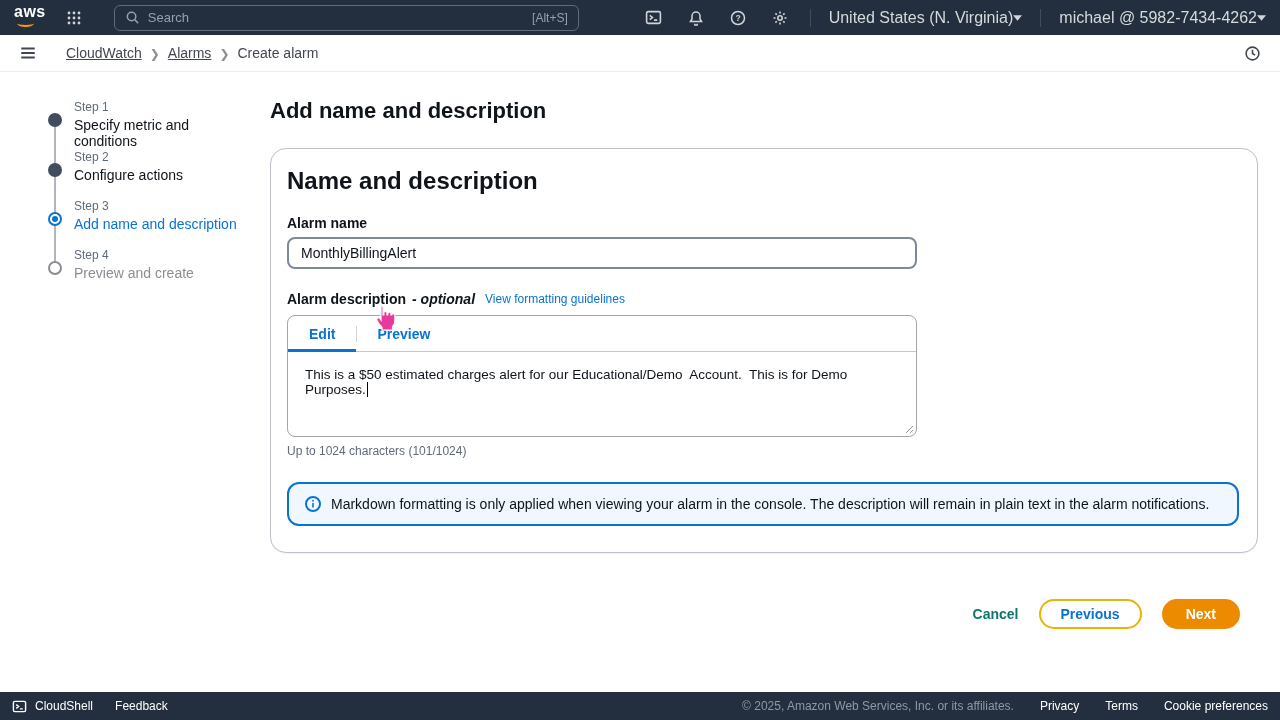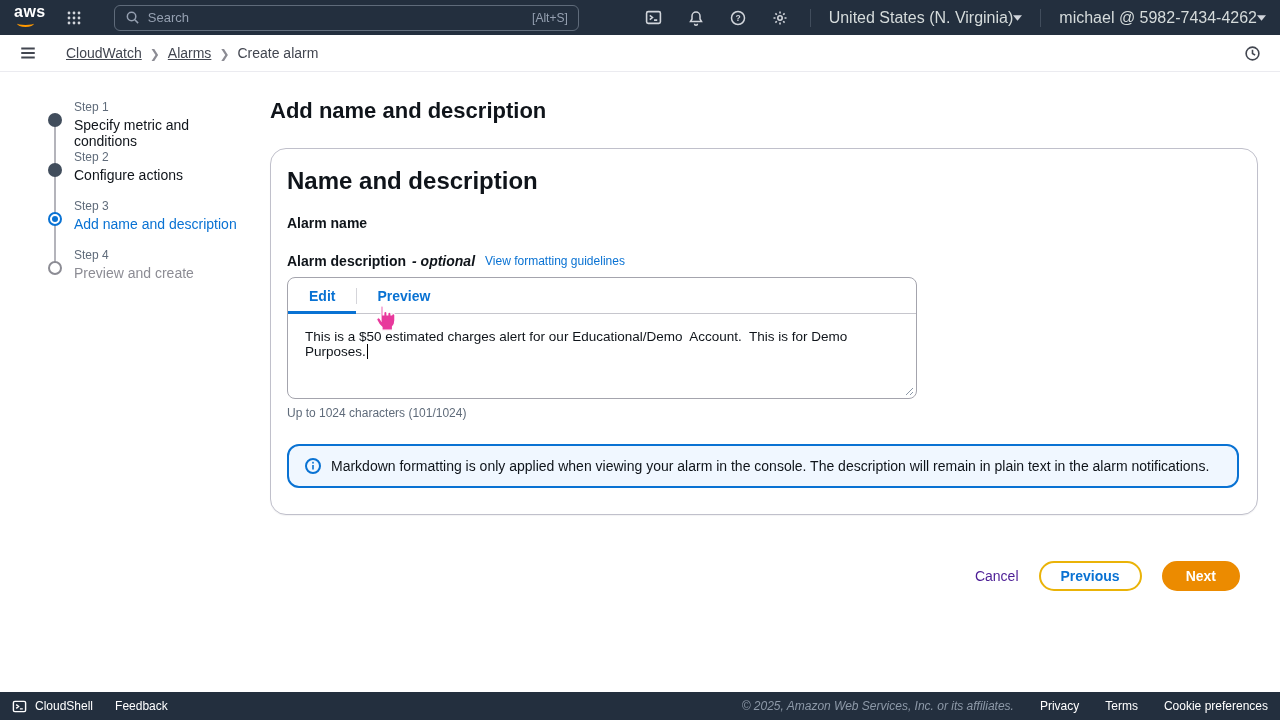--- a/index.html
+++ b/index.html
@@ -83,38 +83,38 @@
   .caret { display:inline-block; width:1px; height:15px; background:#000; vertical-align:-3px; margin-left:1px; }
   .resize-handle { position:absolute; right:2px; bottom:2px; cursor:nwse-resize; line-height:0; }
   .char-counter { margin-top:7px; font-size:12px; color:#5f6b7a; }
   
   .info-alert {
     margin-top:24px; border:2px solid #0972d3; border-radius:12px; background:#f0f7ff;
     display:flex; align-items:center; gap:10px; padding:12px 16px; font-size:14px; color:#0f141a;
   }
   
   .actions { margin-top:46px; display:flex; justify-content:flex-end; align-items:center; gap:20px; padding-right:18px; }
-  .btn-link { color:#4c1d95; font-size:14px; font-weight:normal; background:none; border:none; cursor:pointer; font-family:inherit; }
+  .btn-link { color:#0f766e; font-size:14px; font-weight:bold; background:none; border:none; cursor:pointer; font-family:inherit; }
   .btn-secondary {
     border:2px solid #eab308; color:#0972d3; background:#fff; font-weight:bold; font-size:14px;
     padding:5px 20px; border-radius:20px; cursor:pointer; font-family:inherit;
   }
   .btn-primary {
     border:2px solid #ec8b00; background:#ec8b00; color:#fff; font-weight:bold; font-size:14px;
     padding:5px 22px; border-radius:20px; cursor:pointer; font-family:inherit;
   }
   
   .footer {
     height:28px; flex:none; background:#232f3e; display:flex; align-items:center;
     padding:0 12px; gap:22px; font-size:12px; color:#fff;
   }
   .footer-left { display:flex; align-items:center; gap:8px; cursor:pointer; }
   .footer-item { cursor:pointer; }
   .footer-right { margin-left:auto; display:flex; align-items:center; gap:26px; }
-  .copyright { color:#8d99a8; cursor:default;font-style:italic; }
+  .copyright { color:#8d99a8; cursor:default; }
   
   .cursor-overlay { position:absolute; left:372px; top:303px; z-index:50; pointer-events:none; }
 </style>
 </head>
 <body>
 
 <div class="topnav">
   <span class="aws-logo">aws</span>
   <span class="nav-icon-btn">
     <svg viewBox="0 0 16 16" width="16" height="16" fill="#d1d5db">
@@ -236,20 +236,21 @@
     </div>
   </aside>
 
   <main class="main">
     <h1 class="page-title">Add name and description</h1>
 
     <section class="card">
       <h2 class="card-title">Name and description</h2>
 
       <div class="field-label">Alarm name</div>
+      <input class="text-input" value="MonthlyBillingAlert" style="">
 
       <div class="desc-label-row">
         <span class="field-label" style="margin-top:0">Alarm description</span>
         <span class="field-label optional" style="margin-top:0">- optional</span>
         <a class="guidelines-link">View formatting guidelines</a>
       </div>
 
       <div class="editor">
         <div class="tabs-header">
           <span class="tab active">Edit</span>

